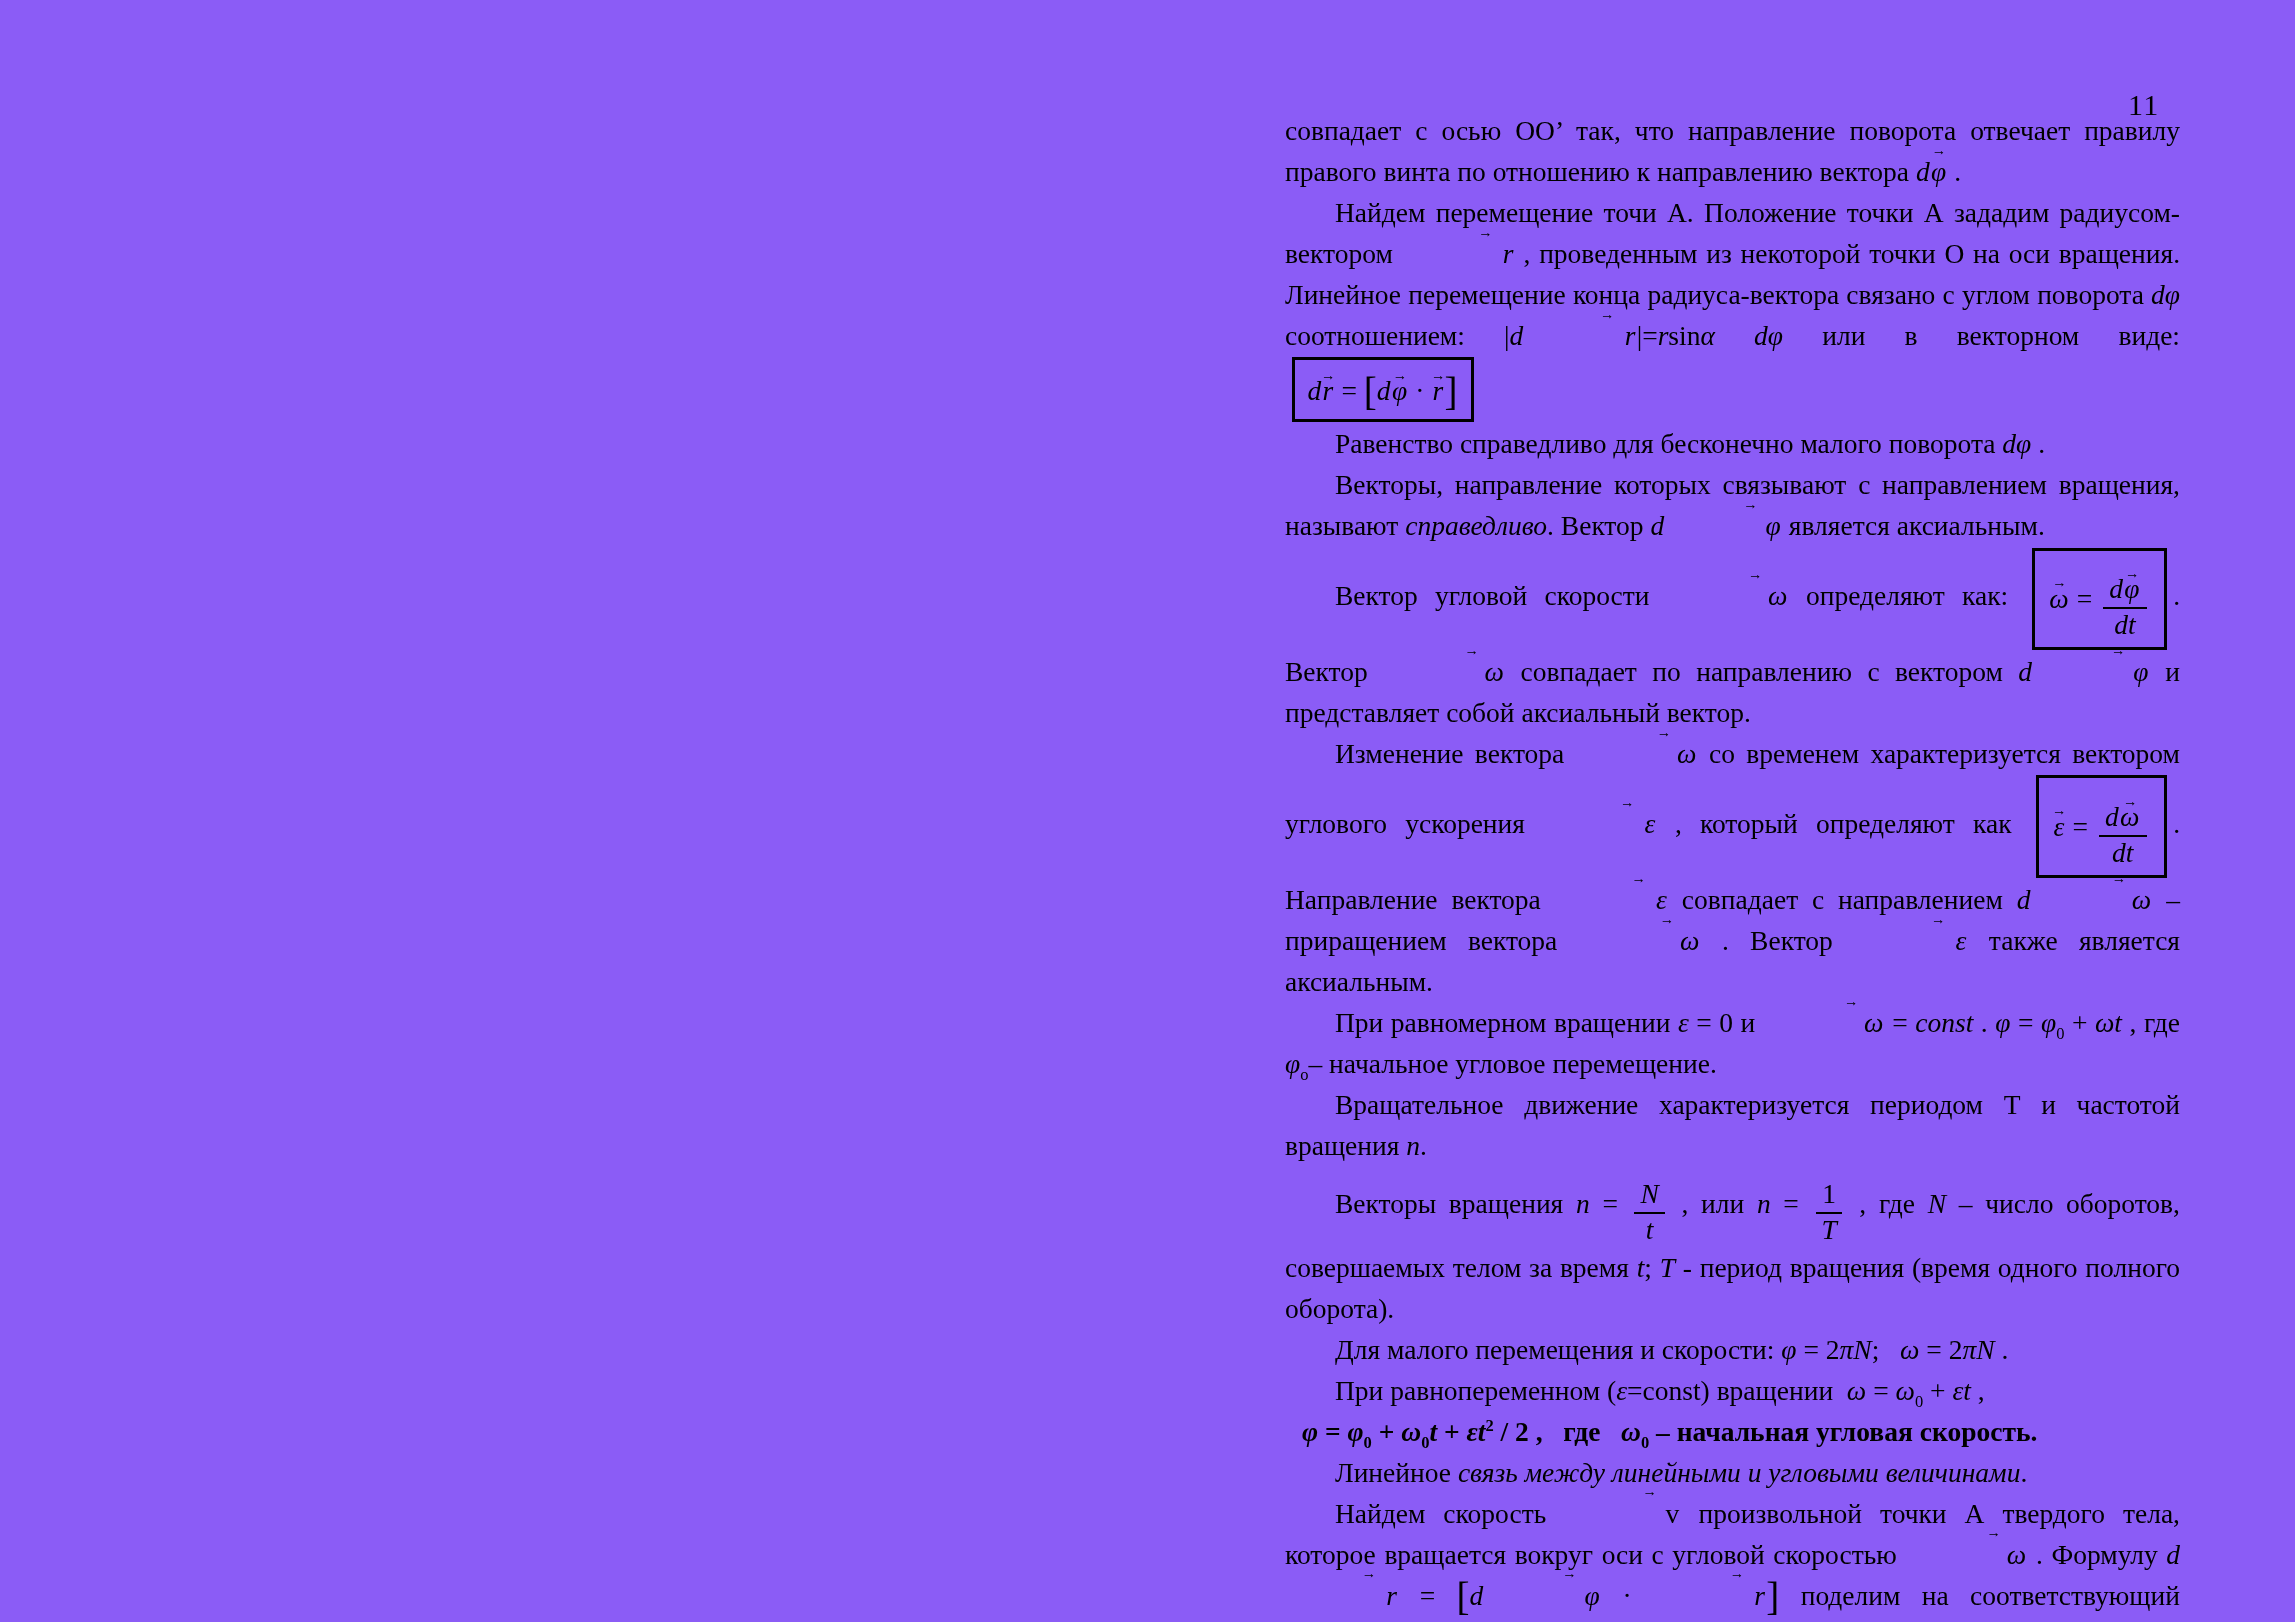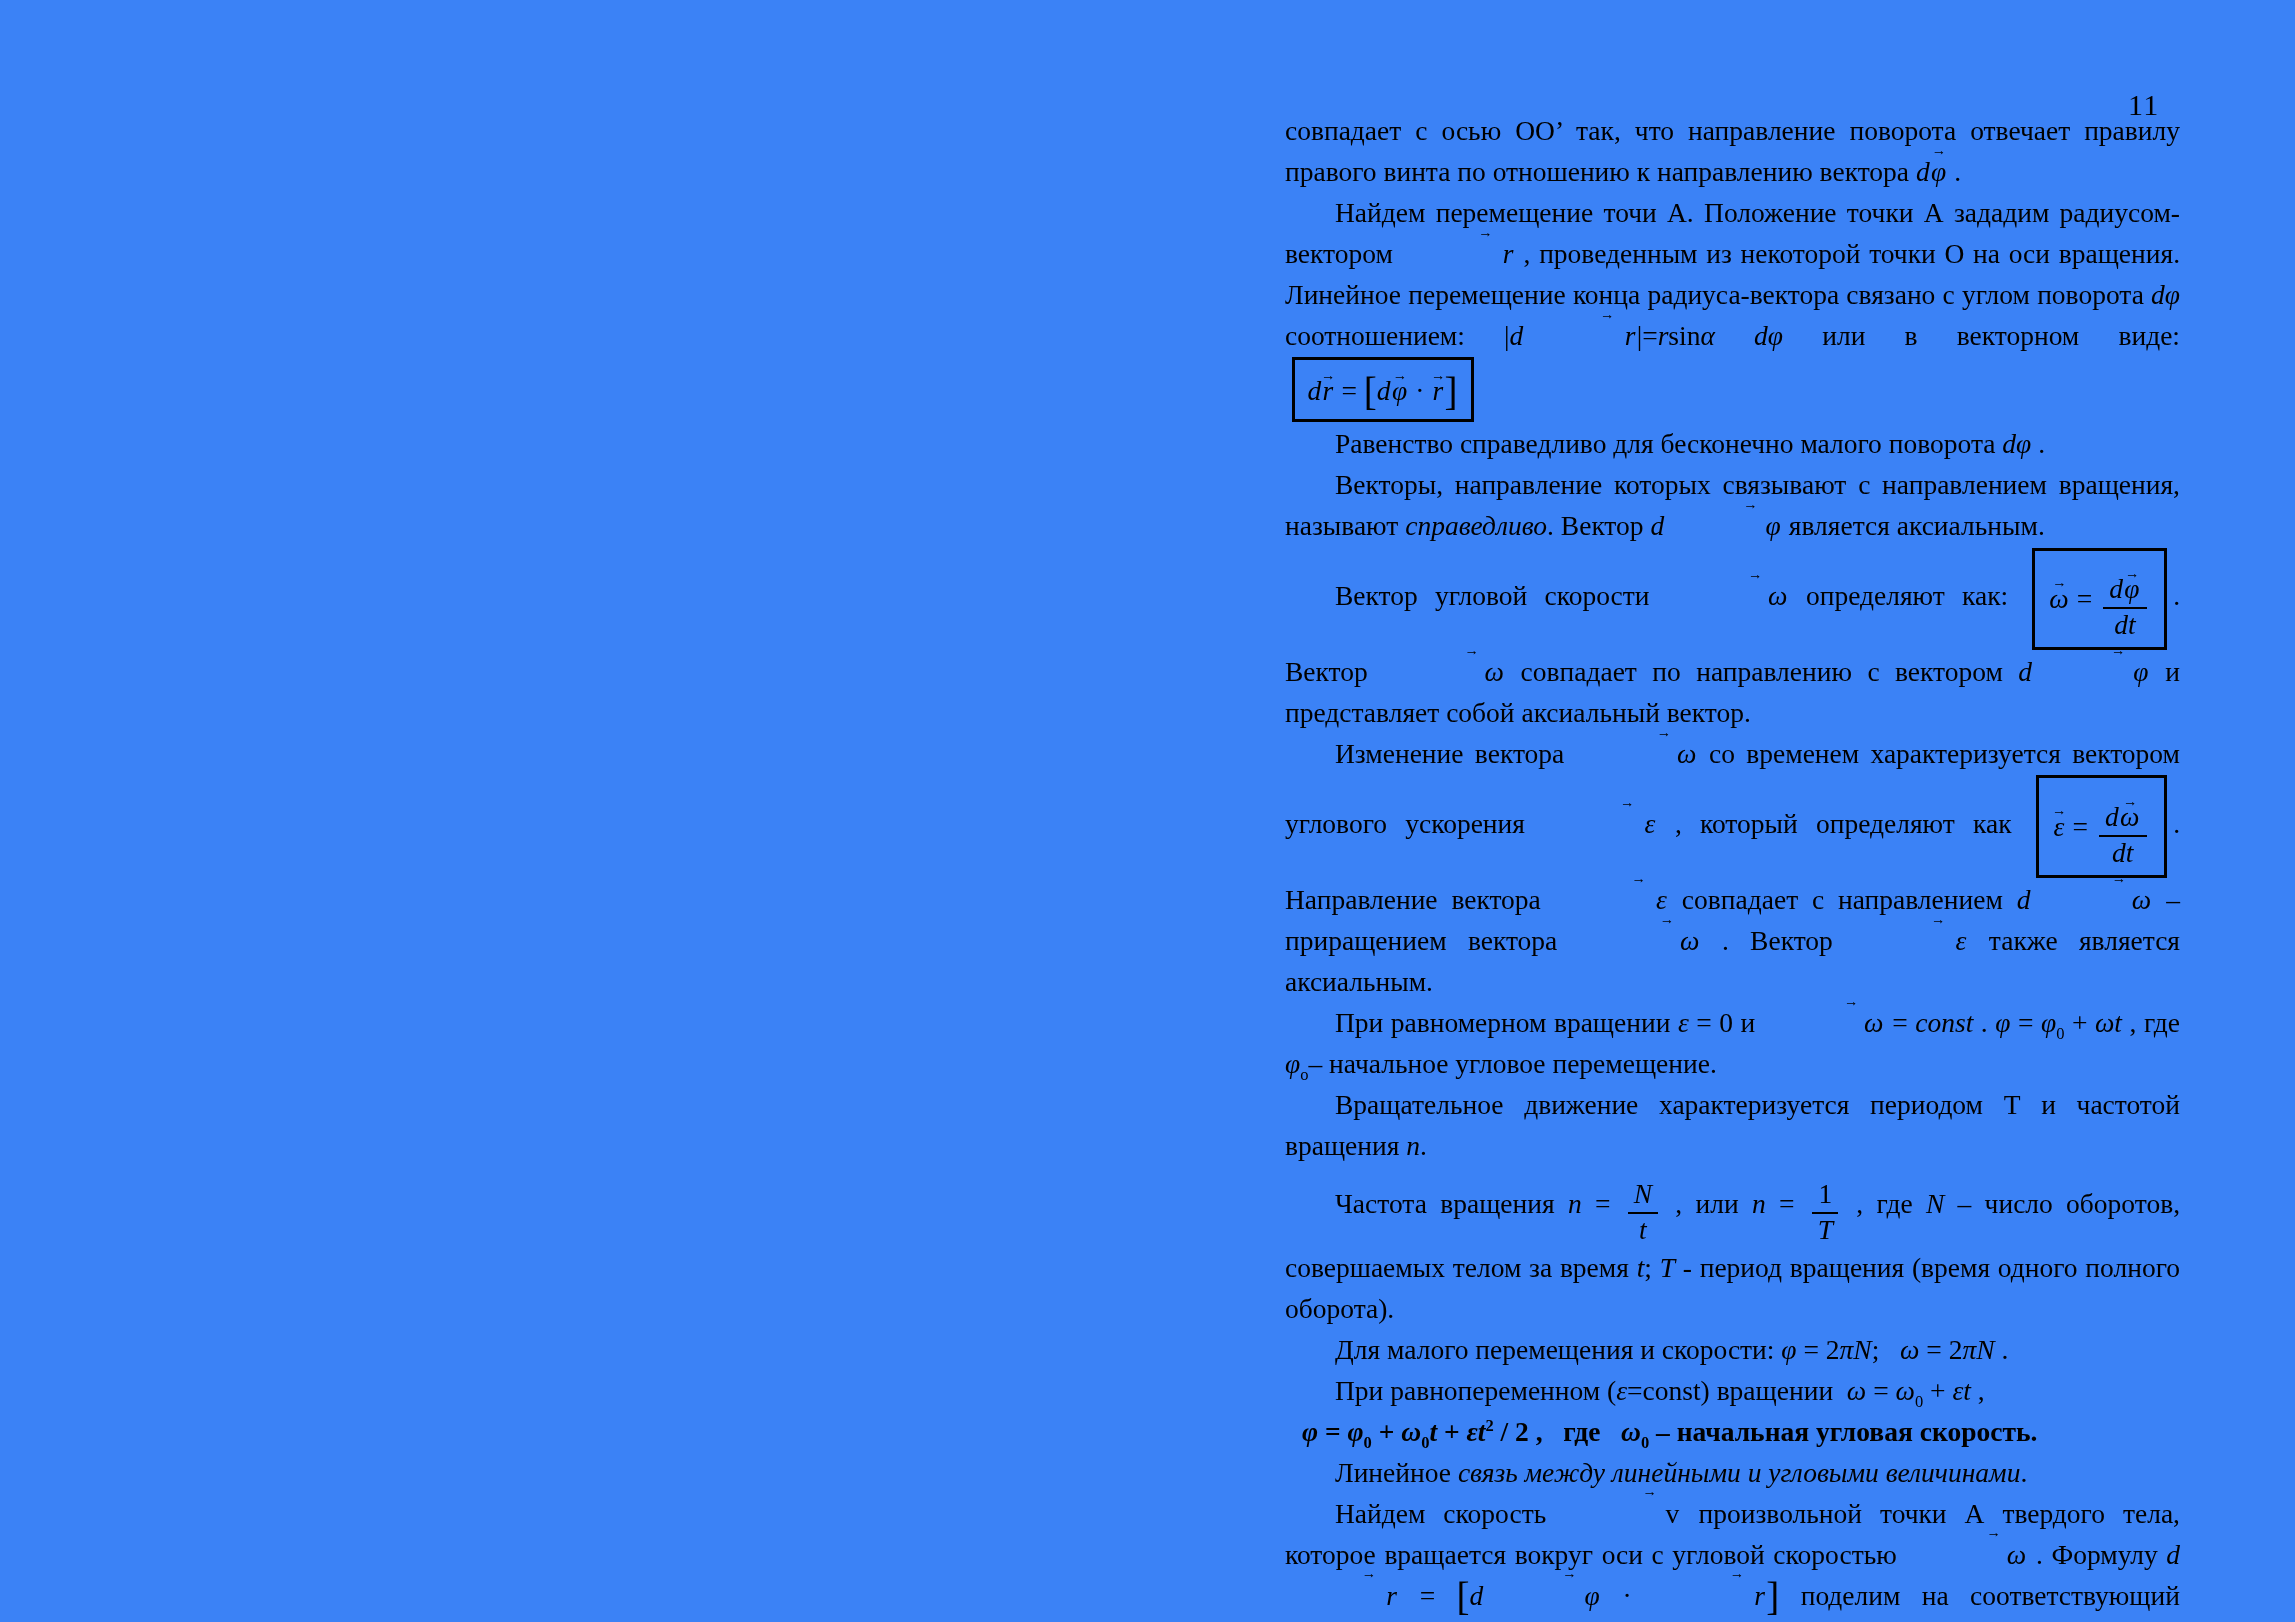--- a/index.html
+++ b/index.html
@@ -4,21 +4,21 @@
 <style>
   html, body {
     margin: 0;
     padding: 0;
     background: #ffffff;
   }
   .page {
     position: relative;
     width: 2295px;
     height: 1623px;
-    background: #3b82f6;
+    background: #8b5cf6;
     color: #000000;
     font-family: "Liberation Serif", "DejaVu Serif", serif;
     overflow: hidden;
   }
   .page-number {
     position: absolute;
     left: 2128px;
     top: 90px;
     font-size: 30px;
     line-height: 1;
@@ -124,21 +124,21 @@
       <p class="para ind"><span class="rm">Вектор угловой скорости </span><span class="vec"><span class="varrow">→</span><span class="vbase">ω</span></span><span class="rm"> определяют как: </span><span class="boxed"><span class="vec"><span class="varrow">→</span><span class="vbase">ω</span></span><span class="rm">&nbsp;=&nbsp;</span><span class="frac">
             <span class="num"><span class="it">d</span><span class="vec"><span class="varrow">→</span><span class="vbase">φ</span></span></span>
             <span class="den"><span class="it">dt</span></span>
           </span></span><span class="rm">. Вектор </span><span class="vec"><span class="varrow">→</span><span class="vbase">ω</span></span><span class="rm"> совпадает по направлению с вектором </span><span class="it">d</span><span class="vec"><span class="varrow">→</span><span class="vbase">φ</span></span><span class="rm"> и представляет собой аксиальный вектор.</span></p>
       <p class="para ind"><span class="rm">Изменение вектора </span><span class="vec"><span class="varrow">→</span><span class="vbase">ω</span></span><span class="rm"> со временем характеризуется вектором углового ускорения </span><span class="vec"><span class="varrow">→</span><span class="vbase">ε</span></span><span class="rm"> , который определяют как </span><span class="boxed"><span class="vec"><span class="varrow">→</span><span class="vbase">ε</span></span><span class="rm">&nbsp;=&nbsp;</span><span class="frac">
             <span class="num"><span class="it">d</span><span class="vec"><span class="varrow">→</span><span class="vbase">ω</span></span></span>
             <span class="den"><span class="it">dt</span></span>
           </span></span><span class="rm">. Направление вектора </span><span class="vec"><span class="varrow">→</span><span class="vbase">ε</span></span><span class="rm"> совпадает с направлением </span><span class="it">d</span><span class="vec"><span class="varrow">→</span><span class="vbase">ω</span></span><span class="rm"> – приращением вектора </span><span class="vec"><span class="varrow">→</span><span class="vbase">ω</span></span><span class="rm"> . Вектор </span><span class="vec"><span class="varrow">→</span><span class="vbase">ε</span></span><span class="rm"> также является аксиальным.</span></p>
       <p class="para ind"><span class="rm">При равномерном вращении  </span><span class="it">ε</span><span class="rm">&nbsp;=&nbsp;0  и  </span><span class="vec"><span class="varrow">→</span><span class="vbase">ω</span></span><span class="rm">&nbsp;=&nbsp;</span><span class="it">const</span><span class="rm"> .  </span><span class="it">φ</span><span class="rm">&nbsp;=&nbsp;</span><span class="it">φ</span><sub class="sb">0</sub><span class="rm">&nbsp;+&nbsp;</span><span class="it">ωt</span><span class="rm">  , где </span><span class="it">φ</span><sub class="sb">o</sub><span class="rm">– начальное угловое перемещение.</span></p>
       <p class="para ind"><span class="rm">Вращательное движение характеризуется периодом Т и частотой вращения </span><span class="it">n</span><span class="rm">.</span></p>
-      <p class="para ind"><span class="rm">Частота вращения </span><span class="it">n</span><span class="rm">&nbsp;=&nbsp;</span><span class="frac">
+      <p class="para ind"><span class="rm">Векторы вращения </span><span class="it">n</span><span class="rm">&nbsp;=&nbsp;</span><span class="frac">
           <span class="num"><span class="it">N</span></span>
           <span class="den"><span class="it">t</span></span>
         </span><span class="rm"> , или </span><span class="it">n</span><span class="rm">&nbsp;=&nbsp;</span><span class="frac">
           <span class="num"><span class="rm">1</span></span>
           <span class="den"><span class="it">T</span></span>
         </span><span class="rm"> , где </span><span class="it">N</span><span class="rm"> –  число оборотов, совершаемых телом за время </span><span class="it">t</span><span class="rm">; </span><span class="it">T</span><span class="rm"> - период вращения (время одного полного оборота).</span></p>
       <p class="para ind"><span class="rm">Для малого перемещения и скорости: </span><span class="it">φ</span><span class="rm">&nbsp;=&nbsp;2</span><span class="it">πN</span><span class="rm">;&nbsp;&nbsp; </span><span class="it">ω</span><span class="rm">&nbsp;=&nbsp;2</span><span class="it">πN</span><span class="rm"> .</span></p>
       <p class="para ind"><span class="rm">При равнопеременном (</span><span class="it">ε</span><span class="rm">=const) вращении&nbsp; </span><span class="it">ω</span><span class="rm">&nbsp;=&nbsp;</span><span class="it">ω</span><sub class="sb">0</sub><span class="rm">&nbsp;+&nbsp;</span><span class="it">εt</span><span class="rm"> ,</span></p>
       <p class="para eq"><span class="it">φ</span><span class="rm">&nbsp;=&nbsp;</span><span class="it">φ</span><sub class="sb">0</sub><span class="rm">&nbsp;+&nbsp;</span><span class="it">ω</span><sub class="sb">0</sub><span class="it">t</span><span class="rm">&nbsp;+&nbsp;</span><span class="it">εt</span><sup class="sp">2</sup><span class="rm">&nbsp;/&nbsp;2 ,&nbsp;&nbsp; где&nbsp;&nbsp; </span><span class="it">ω</span><sub class="sb">0</sub><span class="rm"> – начальная угловая скорость.</span></p>
       <p class="para ind"><span class="rm">Линейное </span><span class="it">связь между линейными и угловыми величинами</span><span class="rm">.</span></p>

